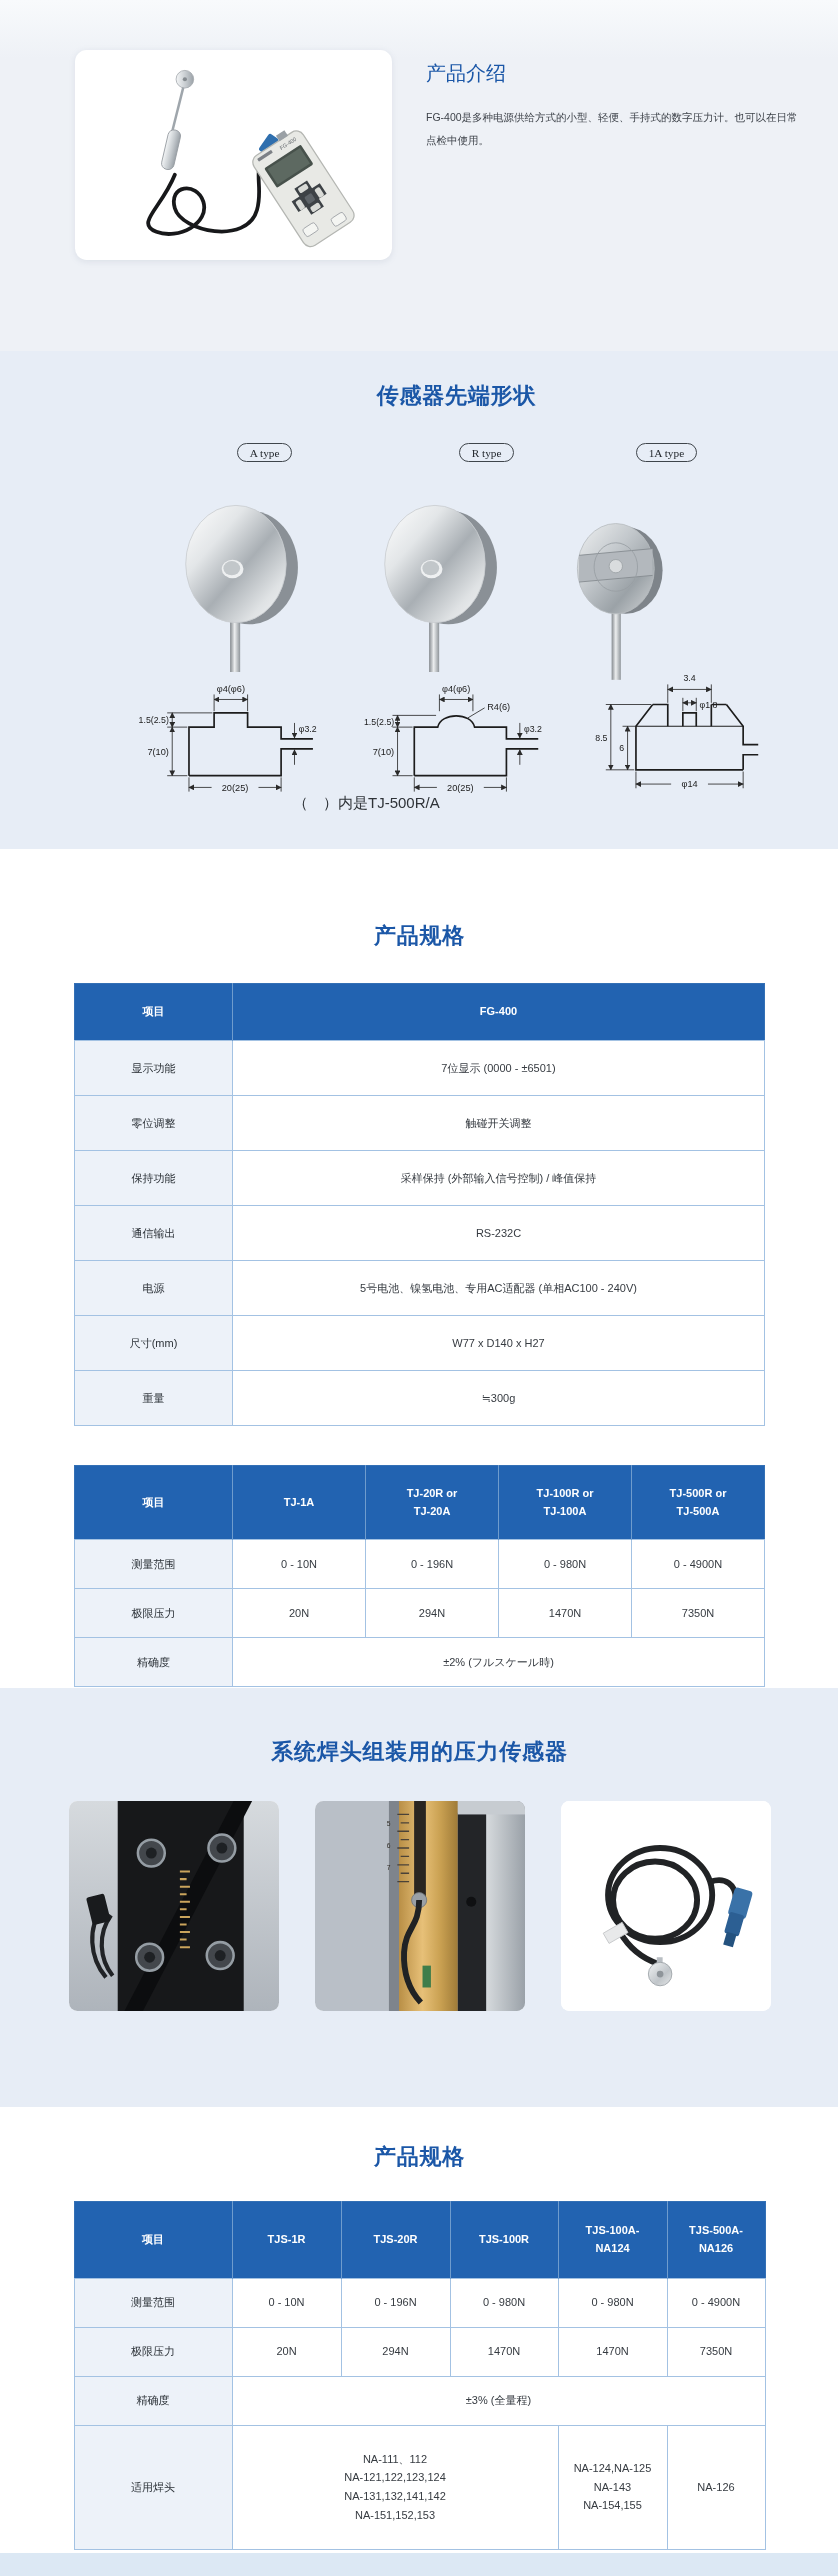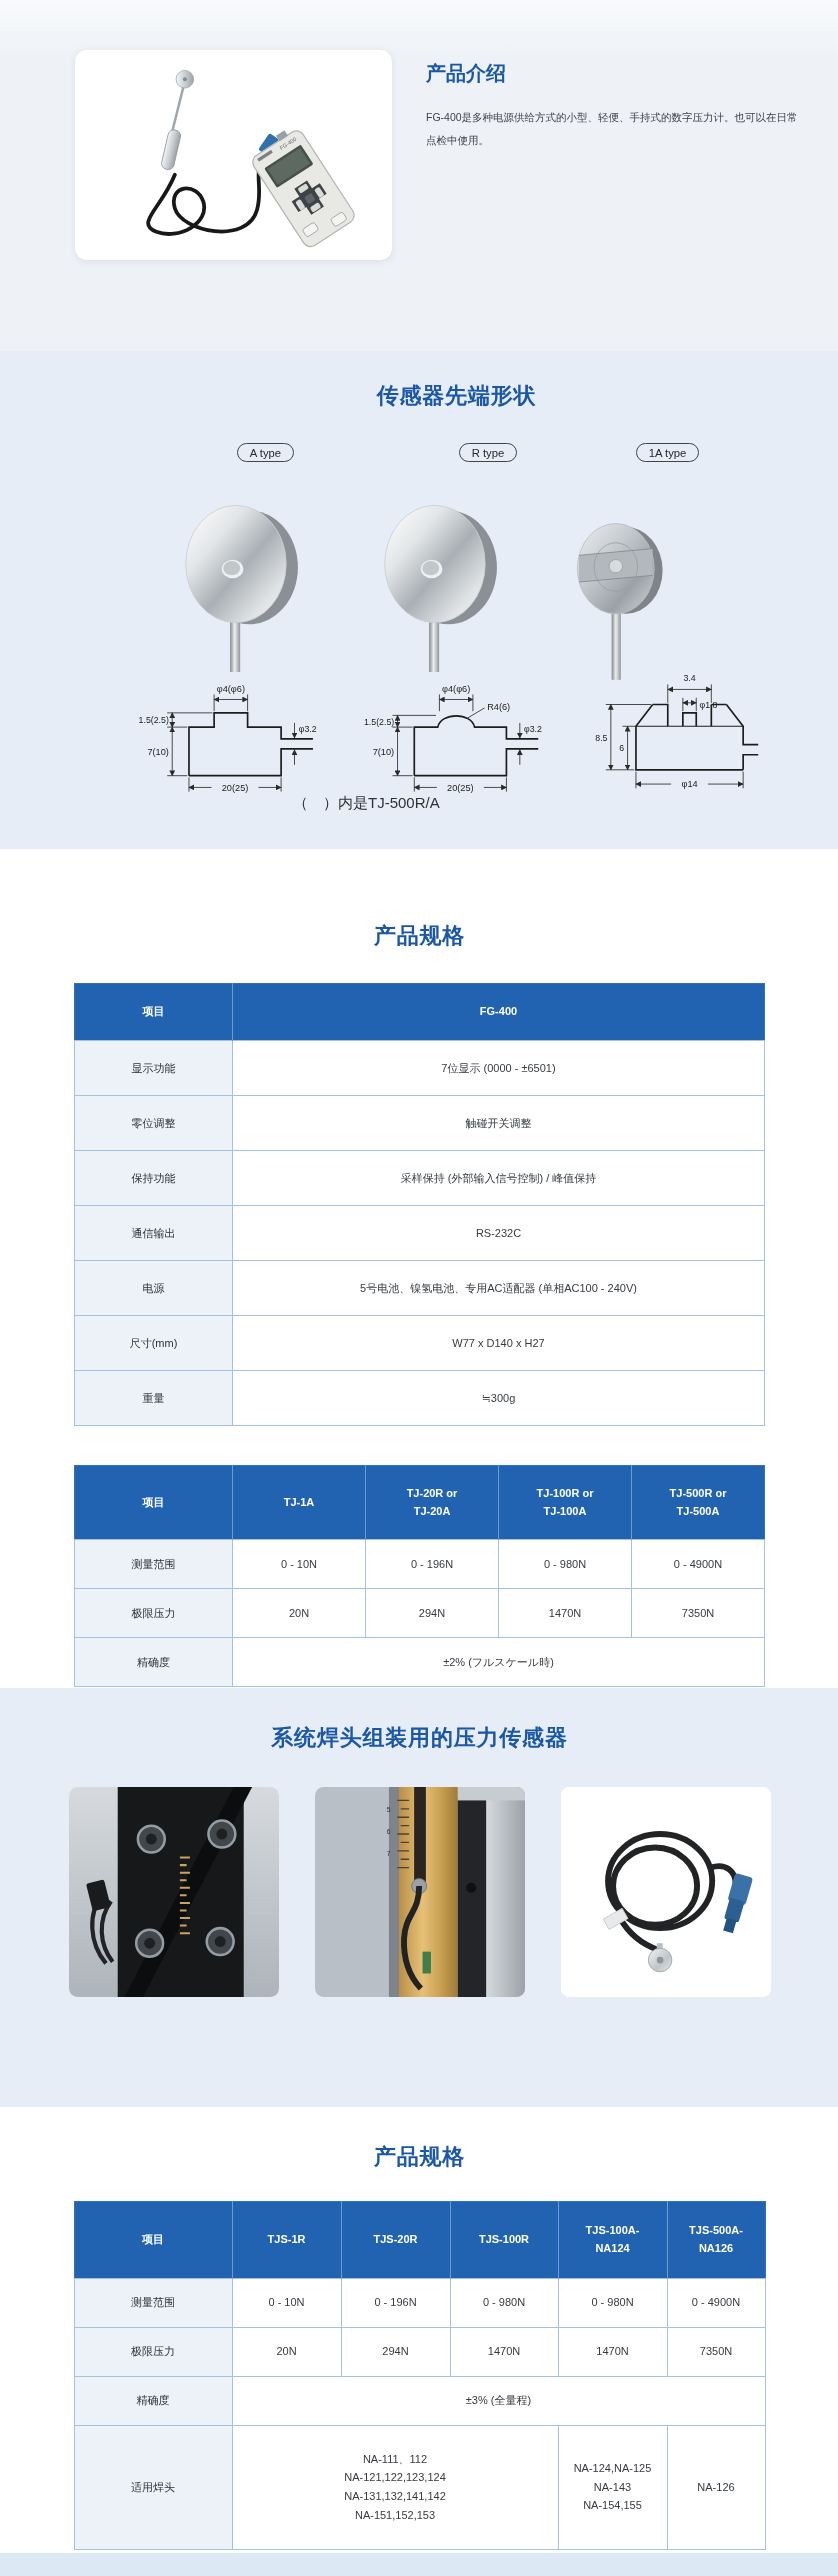--- a/index.html
+++ b/index.html
@@ -6,29 +6,29 @@
   html,body { background:#fff; }
   body { font-family: "Liberation Sans", "DejaVu Sans", sans-serif; }
   .page { width:839px; height:2576px; overflow:hidden; position:relative; background:#fff; }
 
   
   .sec-intro { height:351px; background:linear-gradient(#f8fafc, #eef1f6 59px); position:relative; }
   .photo-card { position:absolute; left:75px; top:50px; width:317px; height:210px; background:#fff;
                 border-radius:11.7px; box-shadow:0 1.7px 6.7px rgba(110,130,155,.14);
                 display:flex; align-items:center; justify-content:center; }
   .intro-text { position:absolute; left:426px; top:60px; width:373px; }
-  .intro-title { font-size:20px; font-weight:bold; color:#1b57a7; margin-bottom:18.5px; }
+  .intro-title { font-size:20px; font-weight:normal; color:#1b57a7; margin-bottom:18.5px; }
   .intro-desc { font-size:10.5px; color:#3e434a; line-height:23.5px; }
 
   
   .sec-shapes { height:498px; background:#e7edf6; position:relative;padding-left:37px; }
   .center-title { text-align:center; font-size:22px; font-weight:bold; color:#1b57a7; letter-spacing:0.8px; }
   .shapes-title { position:absolute; top:30px; width:100%; }
   .type-badge { position:absolute; border:1.3px solid #3f454b; border-radius:11px; padding:2.5px 11.7px;
-                font-size:11.3px; color:#24292e; background:transparent; }
+                font-size:11.3px; color:#24292e; background:transparent;font-family:Liberation Serif, serif; }
   #badgeA { left:237px; top:92px; } #badgeR { left:459px; top:92px; } #badge1A { left:636px; top:92px; }
   .disc { position:absolute; }
   #discA { left:172px; top:141px; } #discR { left:371px; top:141px; } #disc1A { left:564px; top:149px; }
   .tdraw { position:absolute; }
   #drawA { left:127px; top:320px; } #drawR { left:352px; top:320px; } #draw1A { left:587px; top:320px; }
   .shapes-note { position:absolute; left:293px; top:443px; font-size:15px; color:#2f3338; }
 
   
   .sec-spec1 { height:839px; background:#fff; padding-top:72px; }
   .sec-spec2 { height:446px; background:#fff; padding-top:35px; }
@@ -38,21 +38,21 @@
                    vertical-align:middle; border-right:0.8px solid #6f9ccd; white-space:pre-line; line-height:1.55; }
   .spec-table th:last-child { border-right:none; }
   .spec-table td { border:0.8px solid #a3c2e3; font-size:11px; color:#363b41; text-align:center;
                    vertical-align:middle; white-space:pre-line; line-height:1.7; padding:3.4px 8.4px; }
   .spec-table td.lab { background:#edf2f9; color:#2c3238; }
   .t1 th { height:57px; } .t1 td { height:55px; }
   .t2 { margin-top:39px; } .t2 th { height:74px; } .t2 td { height:49px; }
   .t3 { margin-top:28.5px; } .t3 th { height:77px; } .t3 td { height:49px; } .t3 td.heads { height:124px; }
 
   
-  .sec-welding { height:419px; background:#e7edf6; padding-top:35px; }
+  .sec-welding { height:419px; background:#e7edf6; padding-top:49px; }
   .photos-row { display:flex; justify-content:center; gap:36px; margin-top:34px; }
   .wphoto { width:210px; height:210px; border-radius:8.4px; overflow:hidden; background:#fff; flex:0 0 auto; }
   .wphoto svg { display:block; width:100%; height:100%; }
 
   .footer-strip { height:22.6px; background:#dce8f4; }
 </style>
 </head>
 <body>
 
 <div class="page">

